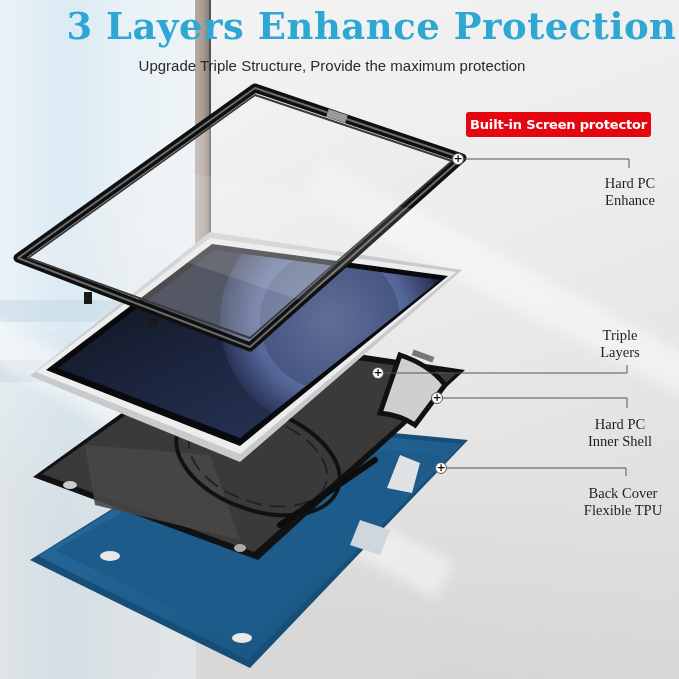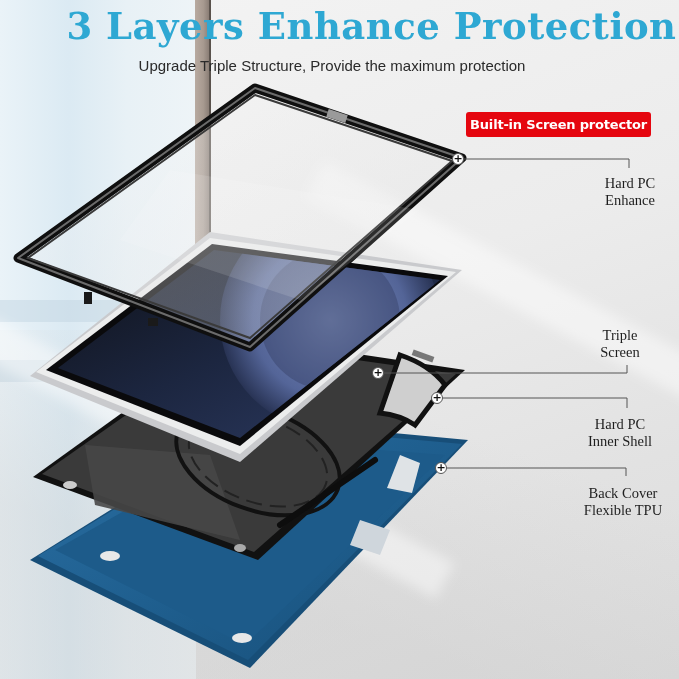--- a/index.html
+++ b/index.html
@@ -137,21 +137,21 @@
   <div class="marker" style="left:372px; top:367px;">+</div>
   <div class="marker" style="left:431px; top:392px;">+</div>
   <div class="marker" style="left:435px; top:462px;">+</div>
 
   <div class="label" style="left:580px; top:175px; width:100px;">
     <span>Hard PC</span>
     <span>Enhance</span>
   </div>
   <div class="label" style="left:570px; top:327px; width:100px;">
     <span>Triple</span>
-    <span>Screen</span>
+    <span>Layers</span>
   </div>
   <div class="label" style="left:570px; top:416px; width:100px;">
     <span>Hard PC</span>
     <span>Inner Shell</span>
   </div>
   <div class="label" style="left:568px; top:485px; width:110px;">
     <span>Back Cover</span>
     <span>Flexible TPU</span>
   </div>
 </div>

